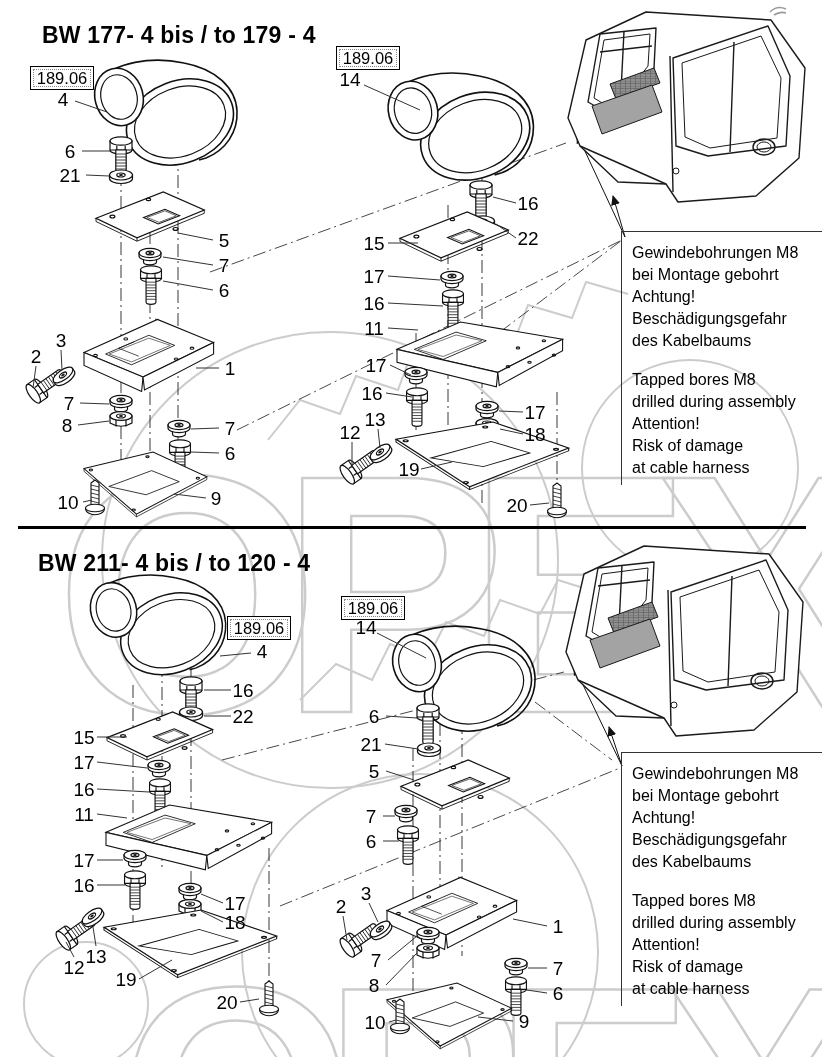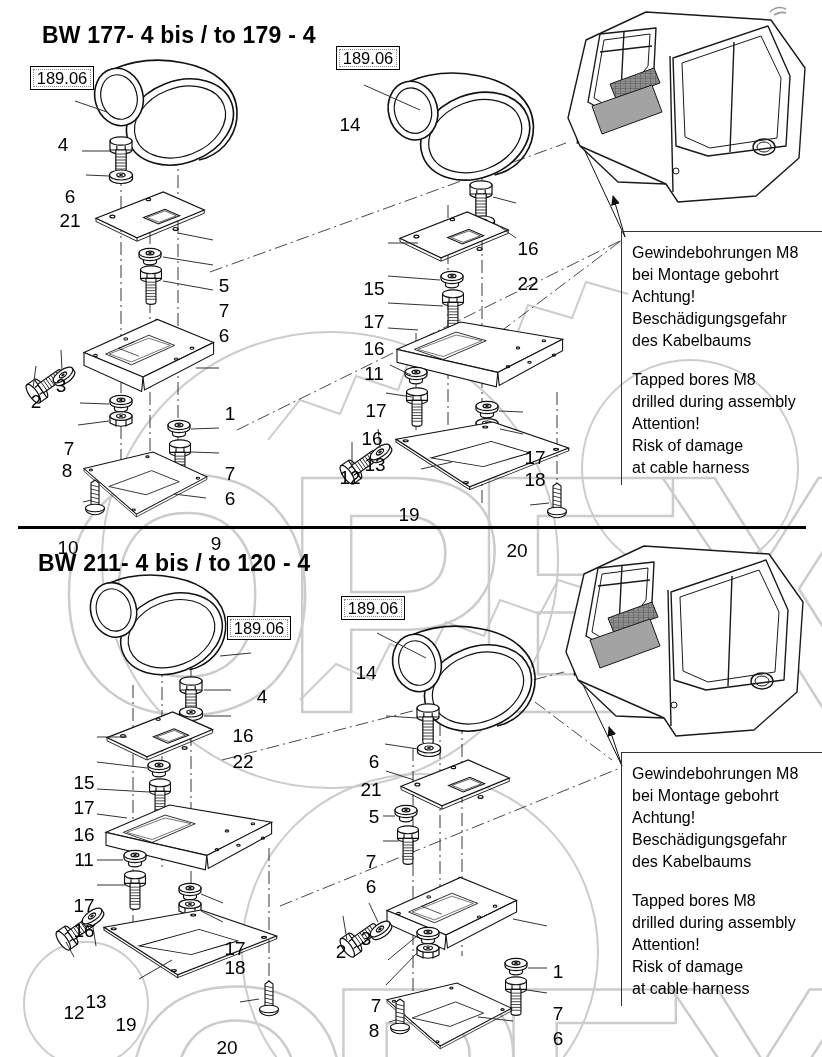--- a/index.html
+++ b/index.html
@@ -9,21 +9,21 @@
   #leaders{pointer-events:none;}
   .title{position:absolute;font-weight:bold;font-size:23px;letter-spacing:.2px;white-space:nowrap;}
   .refbox{position:absolute;width:62px;height:22px;border:1.5px solid #000;outline:1px dotted #8a8a8a;
           outline-offset:-4px;display:flex;align-items:center;justify-content:center;
           font-size:16.5px;background:#fff;}
   .notes{position:absolute;width:192px;border-top:1.5px solid #333;border-left:1.5px solid #333;
          padding:10px 0 6px 10px;background:transparent;}
   .nline{font-size:16px;line-height:22px;white-space:nowrap;}
   .ngap{height:17px;}
   .callout{position:absolute;transform:translate(-50%,-50%);font-size:19px;line-height:19px;
-           white-space:nowrap;background:transparent;margin-top:45px;}
+           white-space:nowrap;background:transparent;}
   .divider{position:absolute;left:18px;top:526px;width:788px;height:2.5px;background:#000;}
 </style>
 </head>
 <body>
 
 <div class="page">
 
   <svg id="art" width="822" height="1057" viewBox="0 0 822 1057">
     <defs>
       <marker id="arr" markerWidth="11" markerHeight="9" refX="9" refY="4.5" orient="auto">

